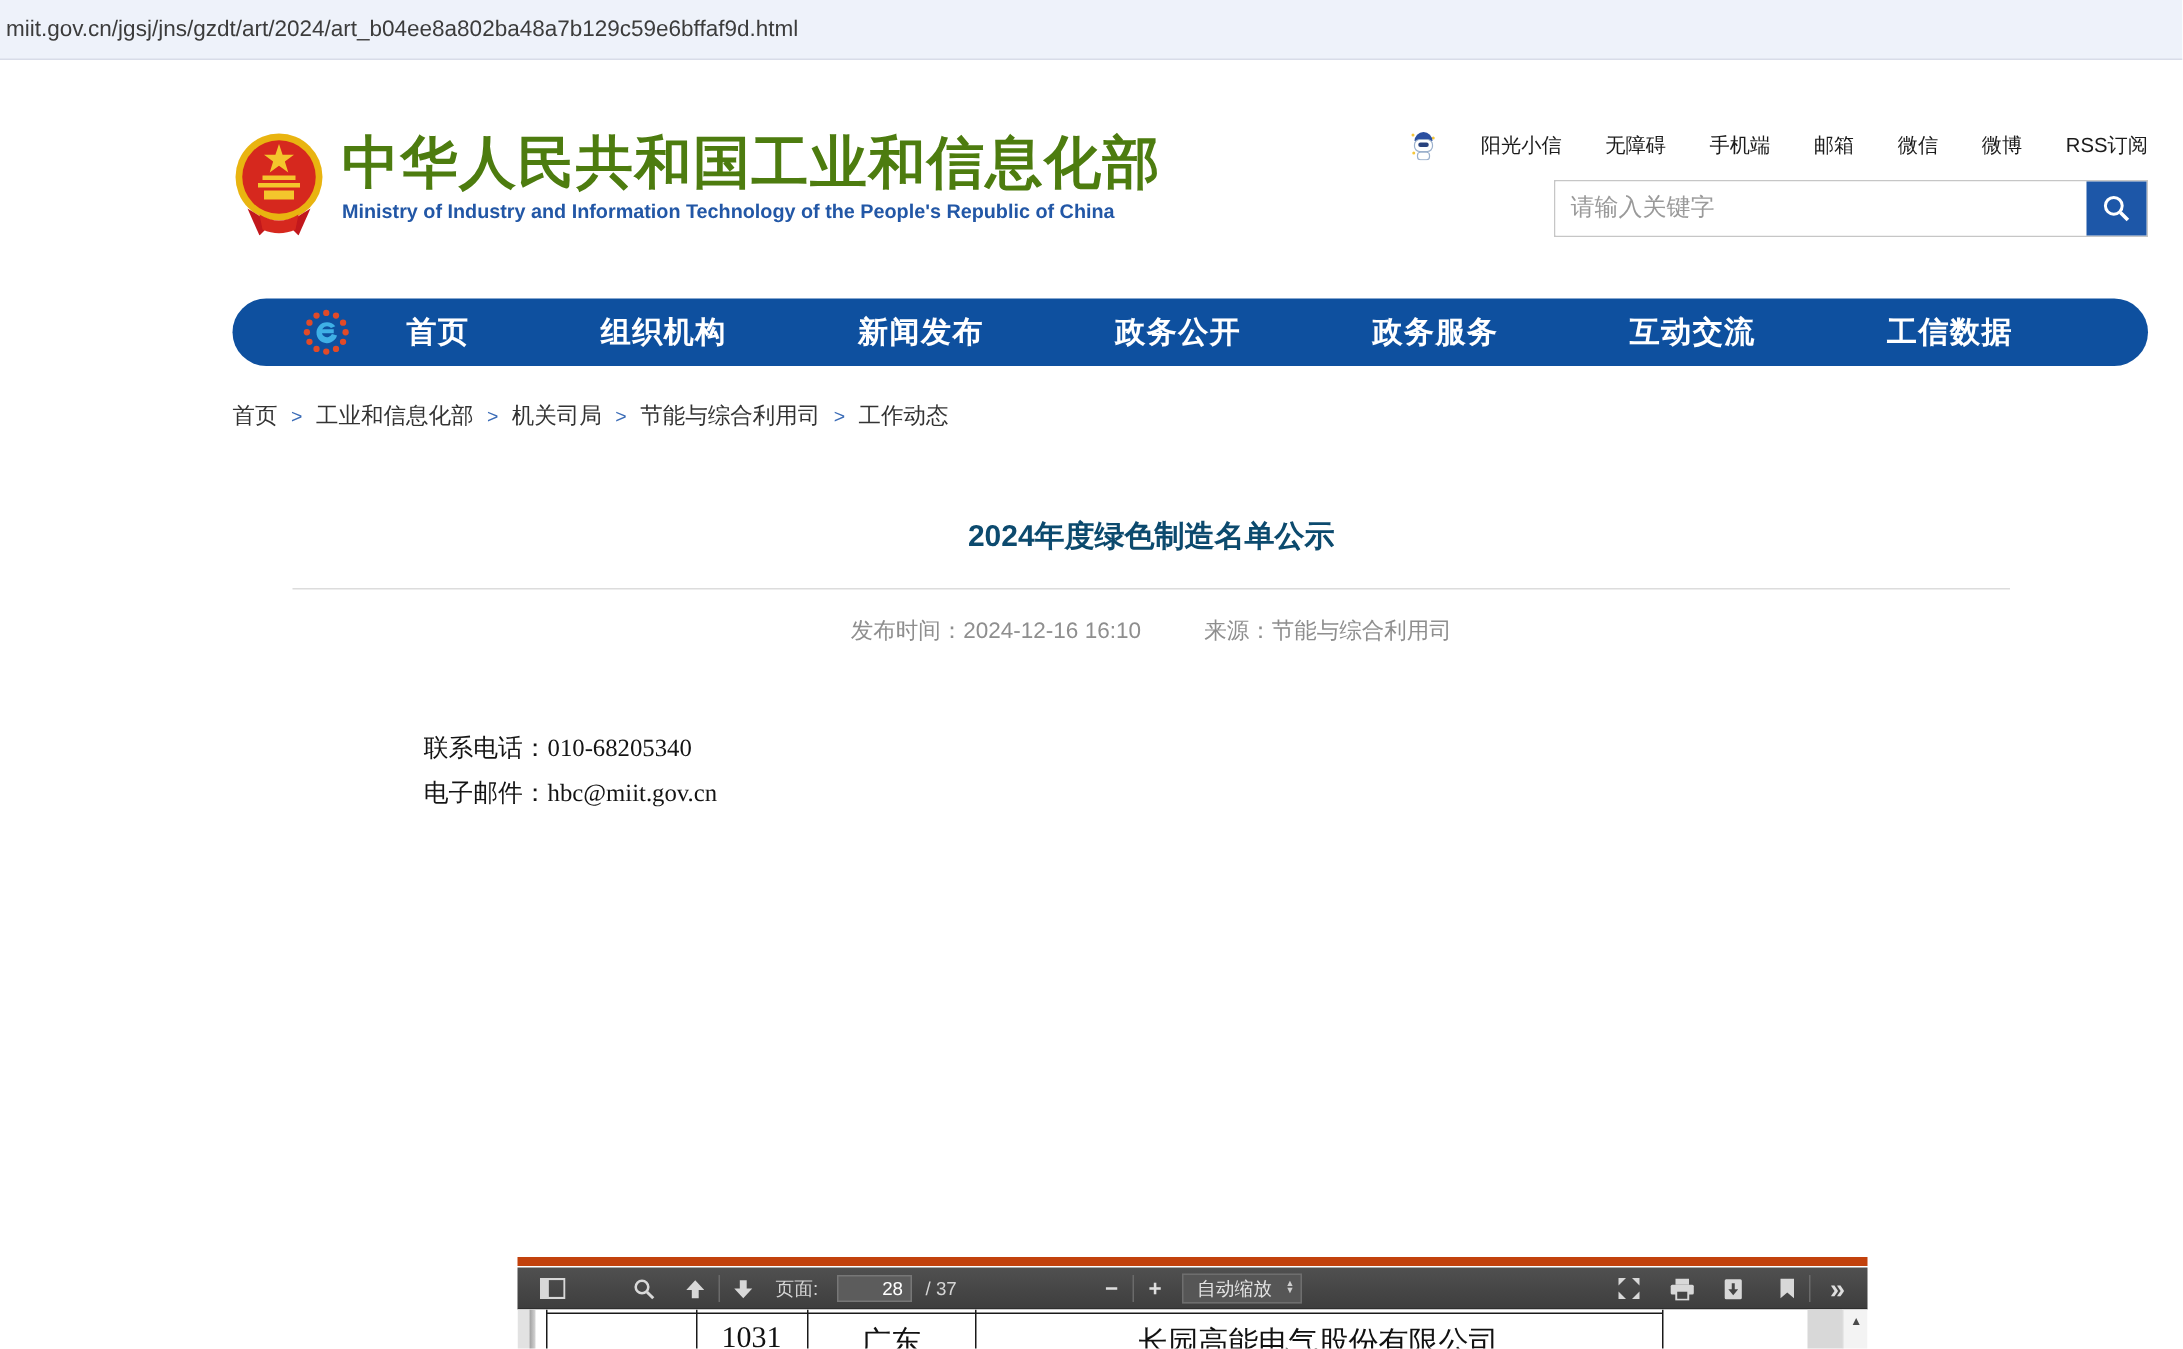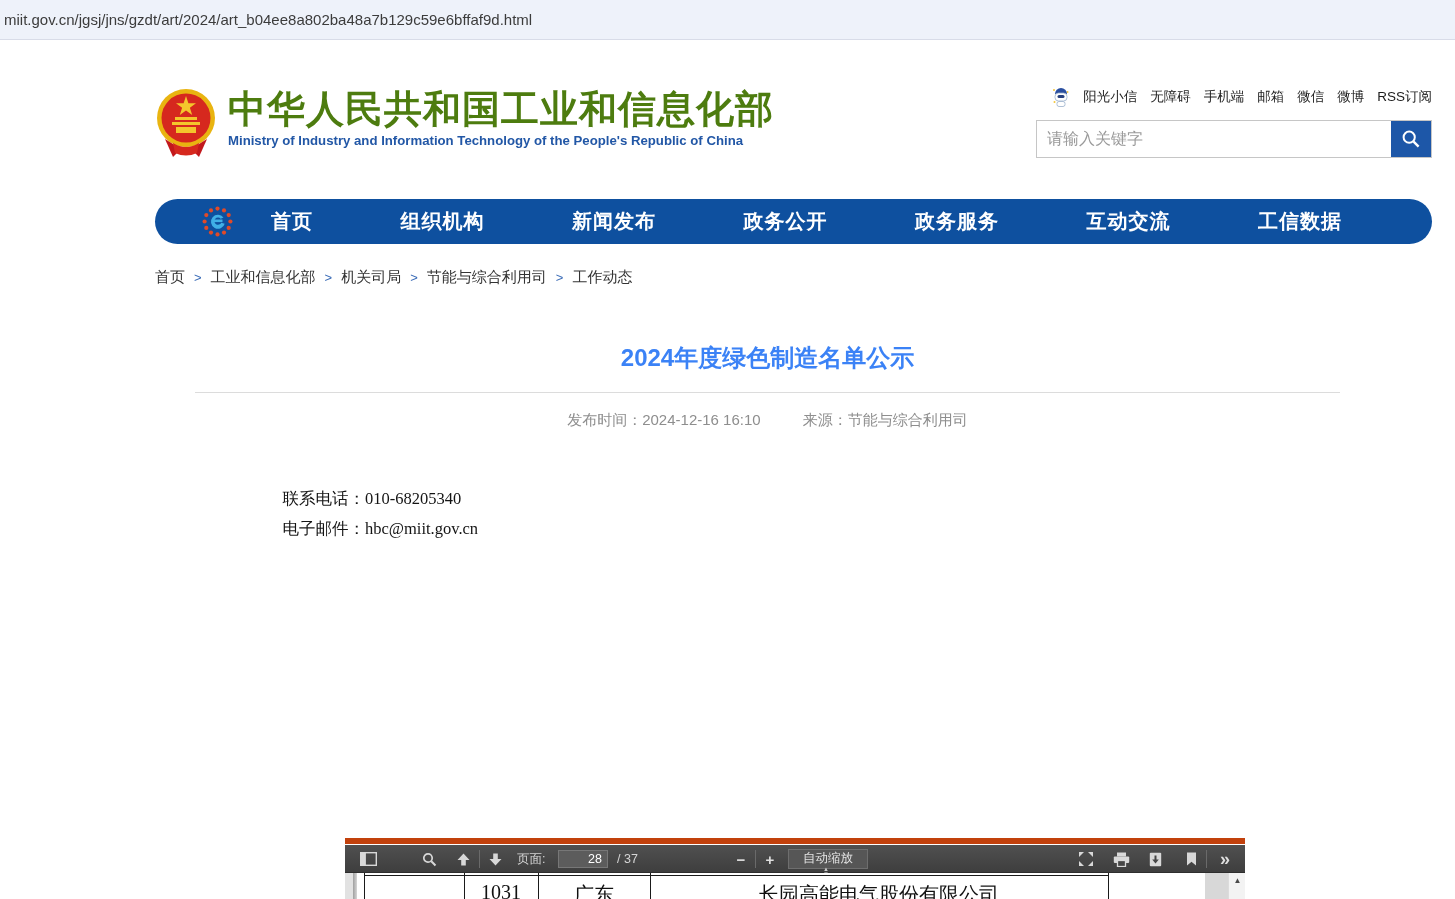--- a/index.html
+++ b/index.html
@@ -21,21 +21,21 @@
   .site { position:absolute; left:155px; top:41px; width:1277px; }
 
   
   .header { position:relative; height:112px; margin-top:46px; }
   .emblem { position:absolute; left:0; top:0; width:62px; height:70px; }
   .site-titles { position:absolute; left:73px; top:2px; }
   .site-title-cn { font-size:38px; font-weight:bold; color:#4d7c0f; letter-spacing:1px; line-height:40px; white-space:nowrap; }
   .site-title-en { font-size:13.2px; font-weight:bold; color:#2257a6; margin-top:4px; white-space:nowrap; }
 
   .quick-links { position:absolute; right:0; top:0; display:flex; align-items:center; gap:13px; font-size:13.5px; color:#1c1c1c; }
-  .quick-links span.link { cursor:pointer; white-space:nowrap; }
+  .quick-links span.link { cursor:pointer; white-space:nowrap;margin-left:16px; }
   .robot { width:19px; height:20px; }
 
   .search-bar {
     position:absolute; right:0; top:33px; width:396px; height:38px;
     border:1px solid #c6c6c6; background:#fff; display:flex;
   }
   .search-bar input {
     flex:1; border:none; outline:none; padding-left:10px; font-size:16px; color:#333;
     font-family:"Liberation Sans", sans-serif;
   }
@@ -54,21 +54,21 @@
   }
   .nav-item { color:#ffffff; font-size:20px; font-weight:600; letter-spacing:1px; cursor:pointer; white-space:nowrap; }
 
   
   .breadcrumb { margin-top:24px; display:flex; align-items:center; gap:9px; font-size:15px; color:#333; }
   .crumb { cursor:pointer; white-space:nowrap; }
   .crumb-sep { color:#3b6cb7; font-size:13px; }
 
   
   .article { position:absolute; left:195px; top:336px; width:1145px; }
-  .article-title { padding-top:6px; line-height:32px; font-size:24px; font-weight:bold; color:#3b82f6; text-align:center; }
+  .article-title { padding-top:6px; line-height:32px; font-size:20px; font-weight:bold; color:#0c4a6e; text-align:center; }
   .article-hr { border:none; border-top:1px solid #dcdcdc; margin-top:18px; }
   .article-meta { margin-top:18px; text-align:center; font-size:15px; color:#8e8e8e; }
   .article-meta .m1 { margin-right:38px; }
   .article-body { margin-top:54px; font-family:"Liberation Serif", serif; font-size:16.5px; color:#141414; }
   .para { padding-left:71px; padding-right:6px; line-height:29px; text-indent:1.4em; }
   .info-lines { margin-top:30px; padding-left:71px; }
   .info-line { line-height:29.5px; text-indent:1em; }
   .attachments { margin-top:60px; padding-left:71px; }
   .attach-line { line-height:29.5px; cursor:pointer; }
   .attach-1 { margin-left:14px; }
@@ -83,21 +83,21 @@
   .tb-divider { position:absolute; top:5px; width:1px; height:18px; background:#6a6a6a; }
   .tb-label { position:absolute; top:0; height:28px; display:flex; align-items:center; color:#d5d5d5; font-size:12.5px; }
   .page-input {
     position:absolute; left:213px; top:5px; width:50px; height:18px;
     background:#5c5c5c; border:1px solid #777; color:#fff; font-size:12.5px;
     text-align:right; padding-right:5px; outline:none;
   }
   .zoom-select {
     position:absolute; left:443px; top:4px; width:80px; height:20px;
     background:#565656; border:1px solid #6e6e6e; display:flex; align-items:center;
-    color:#e2e2e2; font-size:12.5px; cursor:pointer;flex-direction:column;
+    color:#e2e2e2; font-size:12.5px; cursor:pointer;
   }
   .zoom-select .zlabel { flex:1; text-align:center; }
   .zoom-select .spin { display:flex; flex-direction:column; line-height:5px; font-size:6px; color:#cfcfcf; padding-right:4px; }
   .tb-text { color:#dedede; font-size:15px; font-weight:bold; }
 
   .pdf-content { position:relative; height:31px; background:#ffffff; overflow:hidden; }
   .page-left-bg { position:absolute; left:0; top:0; width:8px; height:31px; background:#e2e2e2; }
   .page-left-shadow { position:absolute; left:8px; top:0; width:4px; height:31px; background:linear-gradient(90deg,#9f9f9f,#d6d6d6); }
   .page-right-bg { position:absolute; left:860px; top:0; width:23px; height:31px; background:#d8d8d8; }
   .pdf-scrollbar { position:absolute; left:883px; top:0; width:17px; height:31px; background:#f3f3f3; border-left:1px solid #dcdcdc; }

